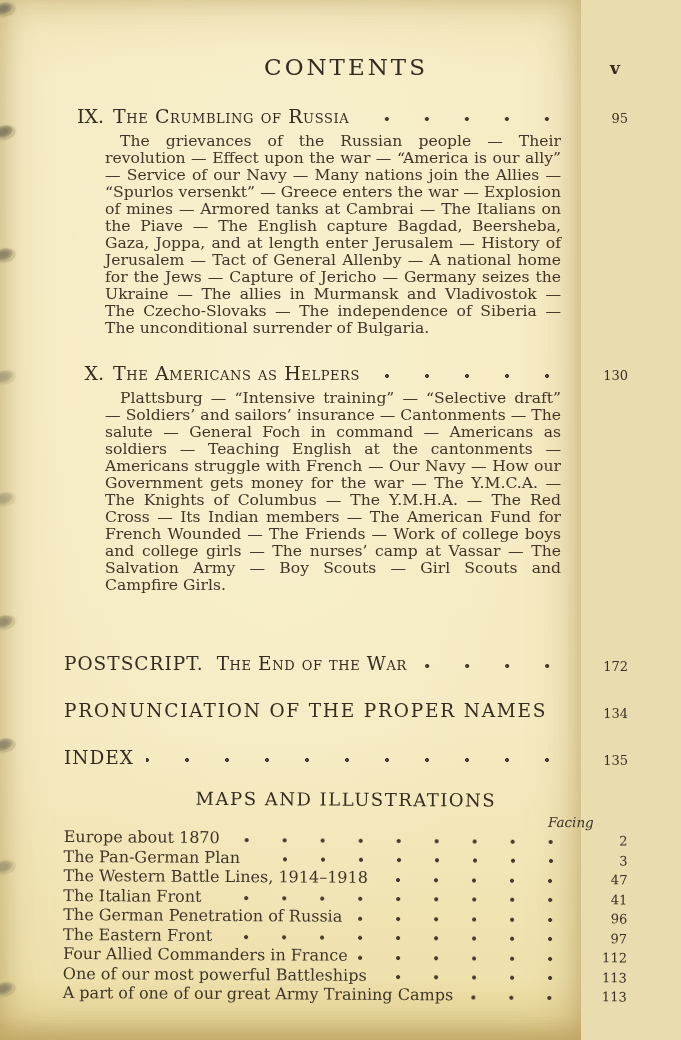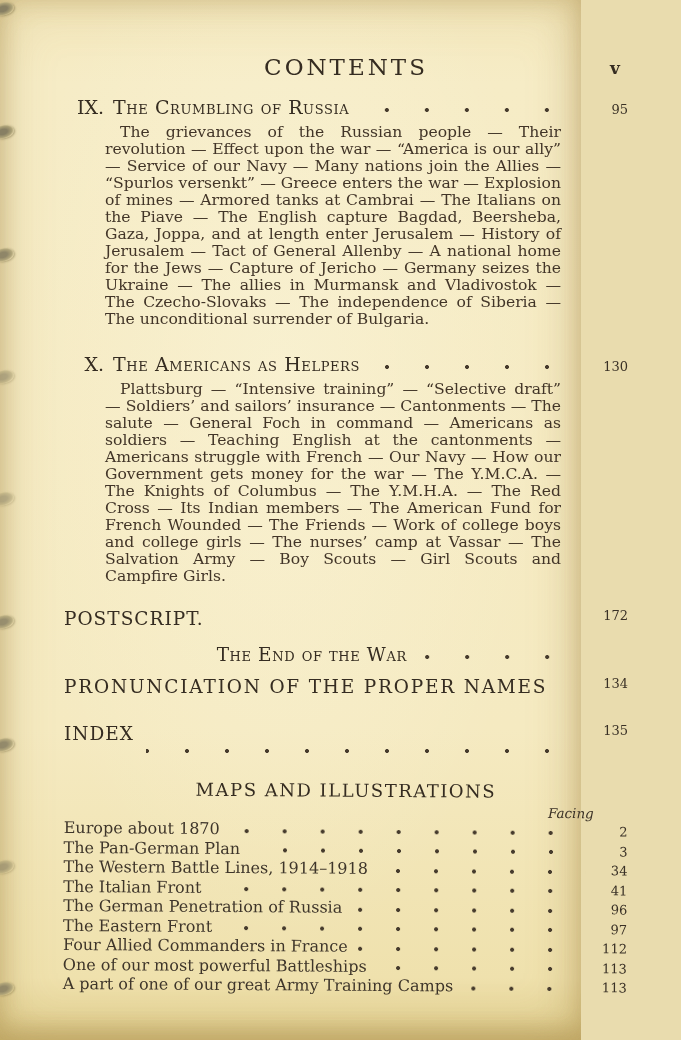--- a/index.html
+++ b/index.html
@@ -31,42 +31,42 @@
 
   .header { position: relative; height: 32px; }
   .header .title {
     text-align: center; font-size: 23px; letter-spacing: 3px; color: #352c21;
   }
   .header .folio {
     position: absolute; right: 8px; top: 4px;
     font-size: 17px; font-weight: bold; color: #352c21;
   }
 
-  .chap-row { display: flex; align-items: baseline; margin-top: 10px; }
+  .chap-row { display: flex; align-items: baseline; margin-top: 19px; }
   .chap-row.second { margin-top: 25px; }
   .numeral { width: 40px; text-align: right; font-size: 19px; padding-right: 9px; color: #352c21; }
   .chap-title {
     font-variant: small-caps; font-size: 19px; letter-spacing: 0.6px;
     white-space: nowrap; color: #352c21;
   }
   .dots {
     flex: 1 1 auto; height: 6px; align-self: flex-end; margin: 0 8px 5px 12px;
     background-image: radial-gradient(circle at 3px 3px, #463b2d 1.6px, rgba(70,59,45,0) 2.3px);
     background-size: 40px 6px; background-repeat: repeat-x; background-position: right bottom;
   }
   .dots-sm { background-size: 38px 6px; margin: 0 6px 5px 10px; }
   .pnum { width: 36px; text-align: right; font-size: 13px; color: #3a3126; }
 
   .summary {
     margin: 6px 0 0 41px; width: 456px;
     font-size: 15.6px; line-height: 17px;
     text-align: justify; text-indent: 15px; color: #423528;
   }
 
-  .bm-row { display: flex; align-items: flex-start; margin-top: 11px; }
+  .bm-row { display: flex; align-items: flex-end; margin-top: 11px; }
   .bm-row.first { margin-top: 23px; }
   .bm-label { font-size: 18.5px; letter-spacing: 1px; white-space: nowrap; color: #352c21; }
   .bm-label.wide { letter-spacing: 1.8px; }
   .bm-title {
     font-variant: small-caps; font-size: 18.5px; letter-spacing: 0.6px;
     white-space: nowrap; margin-left: 13px; color: #352c21; margin-top: 36px;
   }
   .bm-title:empty { margin-left: 0; }
 
   .maps { transform: rotate(0.35deg); transform-origin: left top; }
@@ -151,21 +151,21 @@
         <span class="pnum">2</span>
       </div>
       <div class="map-row">
         <span class="map-title">The Pan-German Plan</span>
         <span class="dots dots-sm"></span>
         <span class="pnum">3</span>
       </div>
       <div class="map-row">
         <span class="map-title">The Western Battle Lines, 1914–1918</span>
         <span class="dots dots-sm"></span>
-        <span class="pnum">34</span>
+        <span class="pnum">47</span>
       </div>
       <div class="map-row">
         <span class="map-title">The Italian Front</span>
         <span class="dots dots-sm"></span>
         <span class="pnum">41</span>
       </div>
       <div class="map-row">
         <span class="map-title">The German Penetration of Russia</span>
         <span class="dots dots-sm"></span>
         <span class="pnum">96</span>

